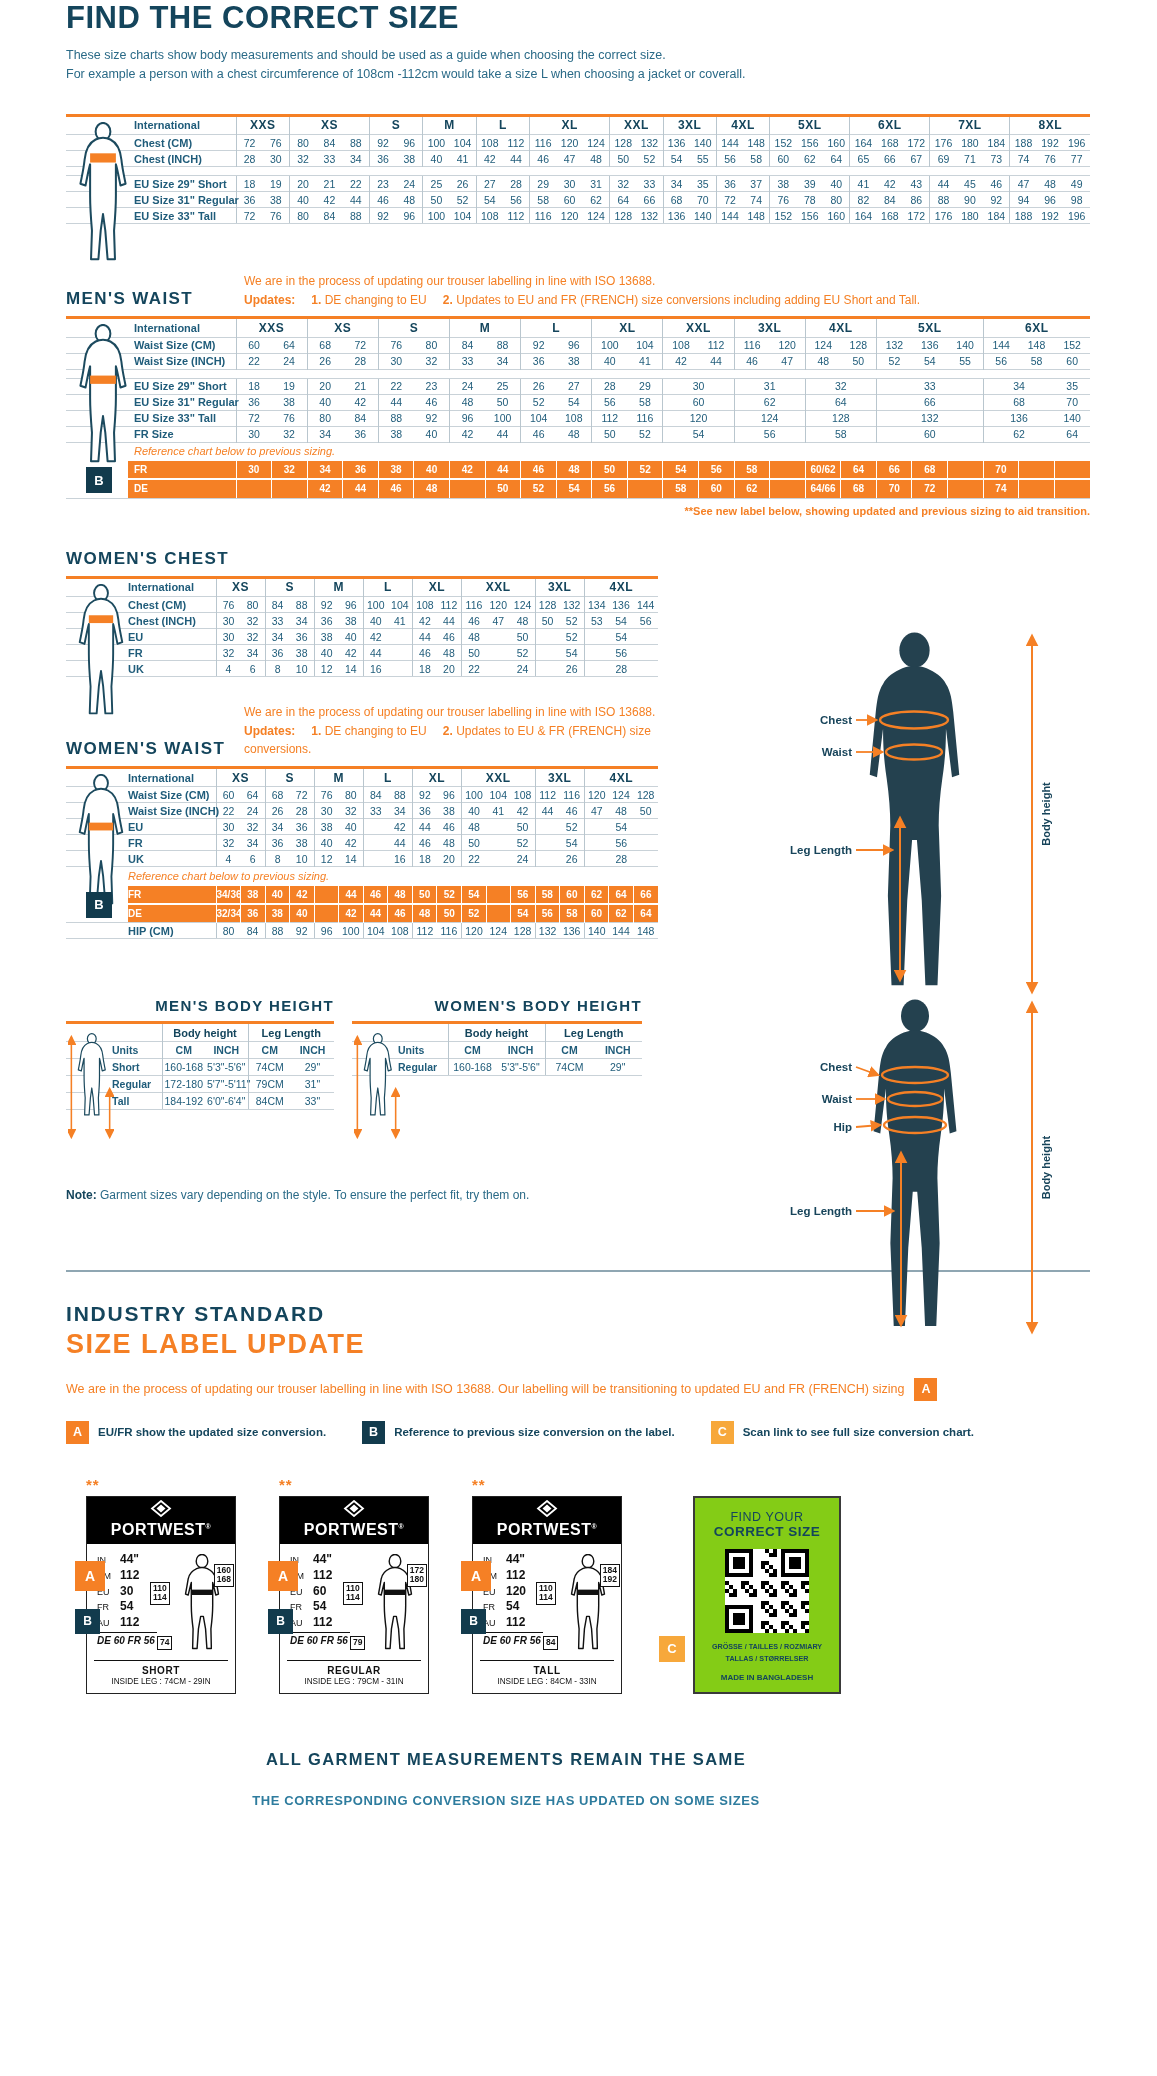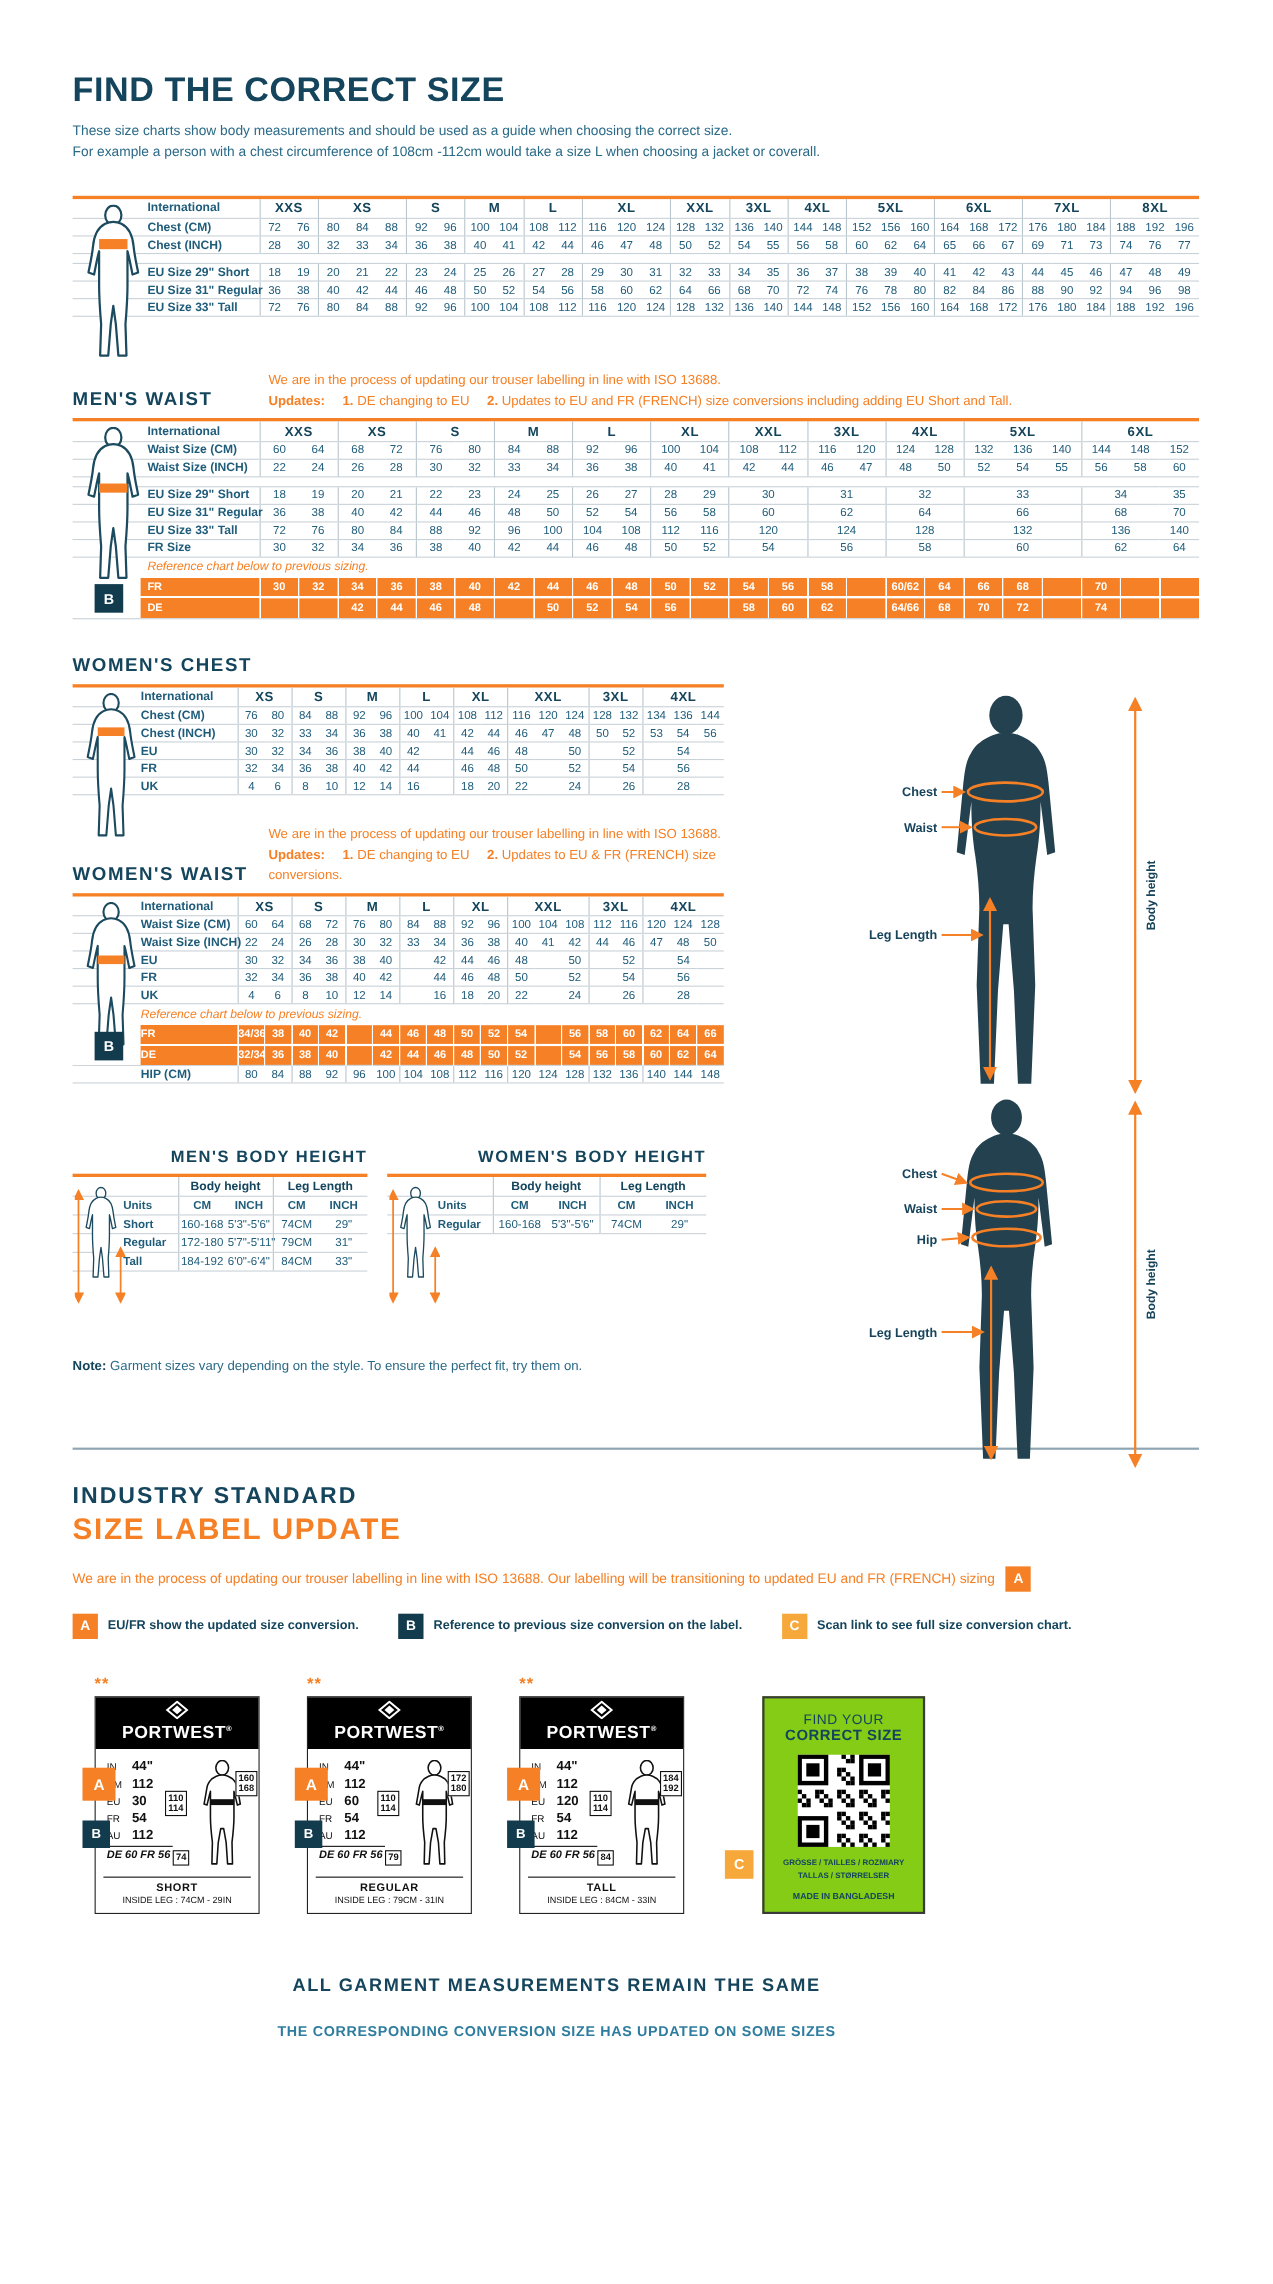--- a/index.html
+++ b/index.html
@@ -3,21 +3,21 @@
 <meta charset="utf-8">
 <style>
   :root{
     --orange:#F58025; --dark:#14455C; --teal:#1F5C7A; --teal2:#2A6A87;
     --line:#C9D2D8; --gline:#B9C6CE; --bdark:#123B4D; --amber:#F7A83B;
   }
   *{box-sizing:border-box;}
   body{margin:0;width:1157px;height:2076px;background:#fff;overflow:hidden;
        font-family:"Liberation Sans",sans-serif;color:var(--teal);position:relative;}
   .page{position:relative;width:1157px;height:2076px;}
-  .content{position:relative;margin-left:66px;width:1024px;padding-top:64px;}
+  .content{position:relative;margin-left:66px;width:1024px;}
   h1{margin:0 0 10px;font-size:31px;font-weight:900;letter-spacing:.5px;color:var(--dark);}
   .intro{margin:0;font-size:12.5px;line-height:1.5;color:var(--teal2);}
   h2{margin:0;font-size:17px;font-weight:900;letter-spacing:1.4px;color:var(--dark);}
   h2.small{font-size:15px;text-align:right;}
   .sizesec{margin-top:30px;}
   .tblwrap{position:relative;border-top:3px solid var(--orange);margin-top:7px;}
   .fig{position:absolute;left:8px;top:5px;z-index:2;}
   table.size-table{width:100%;border-collapse:collapse;table-layout:fixed;}
   .size-table td{padding:0;text-align:center;font-size:10.5px;color:var(--teal);
     border-top:1px solid var(--line);height:16px;white-space:nowrap;overflow:hidden;}
@@ -619,20 +619,21 @@
                   <td class="val">72</td>
                   <td class="val"></td>
                   <td class="val gs">74</td>
                   <td class="val"></td>
                   <td class="val"></td>
                 </tr>
               </tbody>
             </table>
           </div>
       </div>
+      <div class="footnote">**See new label below, showing updated and previous sizing to aid transition.</div>
     </section>
 
     <div class="two-col">
       <section class="sizesec-w" style="margin-top:28px">
         <h2>WOMEN'S CHEST</h2>
         <div class="tblwrap">
           <div class="fig" id="fig-womens-chest"><svg width="54" height="132" viewBox="0 0 60 152">
                 <ellipse cx="30" cy="10.5" rx="8" ry="9.5" fill="#fff" stroke="#1C4A5E" stroke-width="2.2"></ellipse>
   <path d="M22 19 C14 23 11 31 10 41 C9 51 7 59 5.5 67 L11 69 C13 59 14.5 51 16 46 L16 80 C16 94 17 106 18 118 L17 149 25 149 27.5 118 30 100 32.5 118 35 149 43 149 42 118 C43 106 44 94 44 80 L44 46 C45.5 51 47 59 49 69 L54.5 67 C53 59 51 51 50 41 C49 31 46 23 38 19 C33 16.5 27 16.5 22 19 Z" fill="#fff" stroke="#1C4A5E" stroke-width="2.2" stroke-linejoin="round"></path>
                 <rect x="16" y="36" width="28" height="9" fill="#F58025"></rect>

